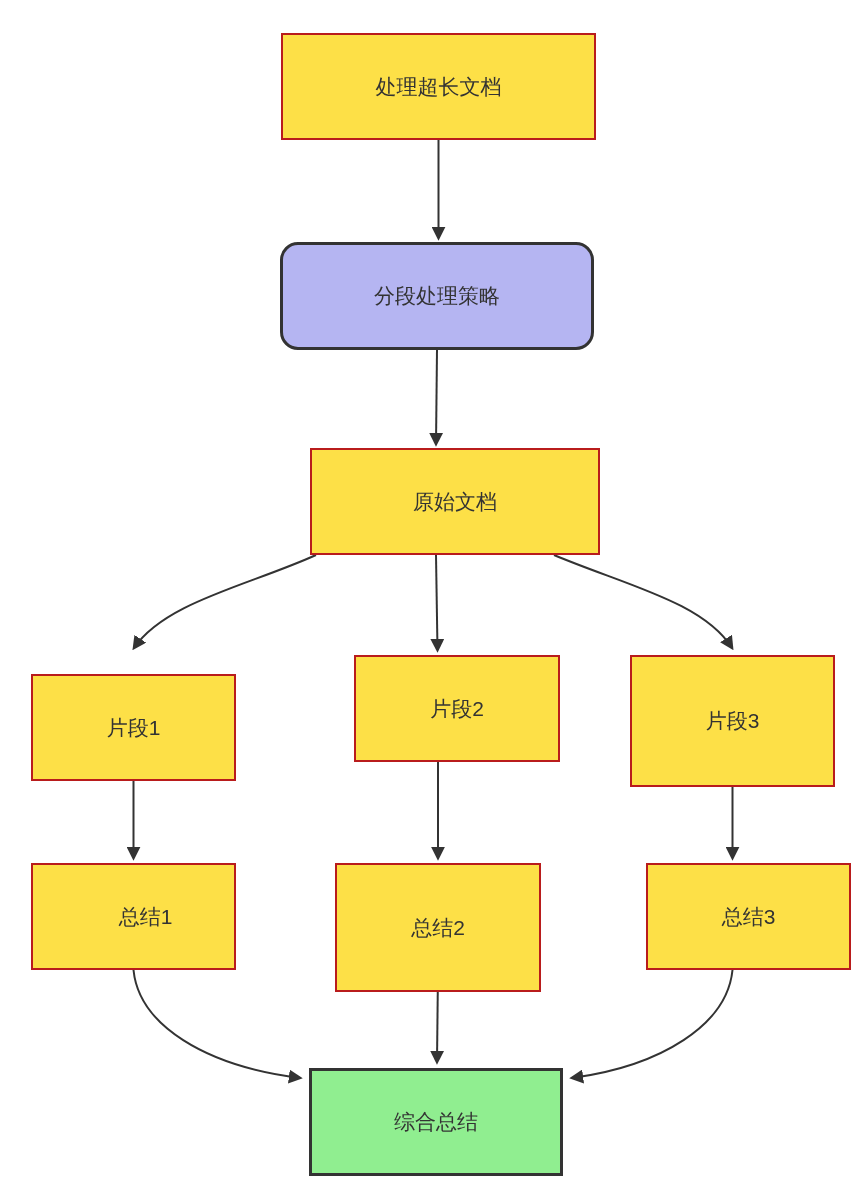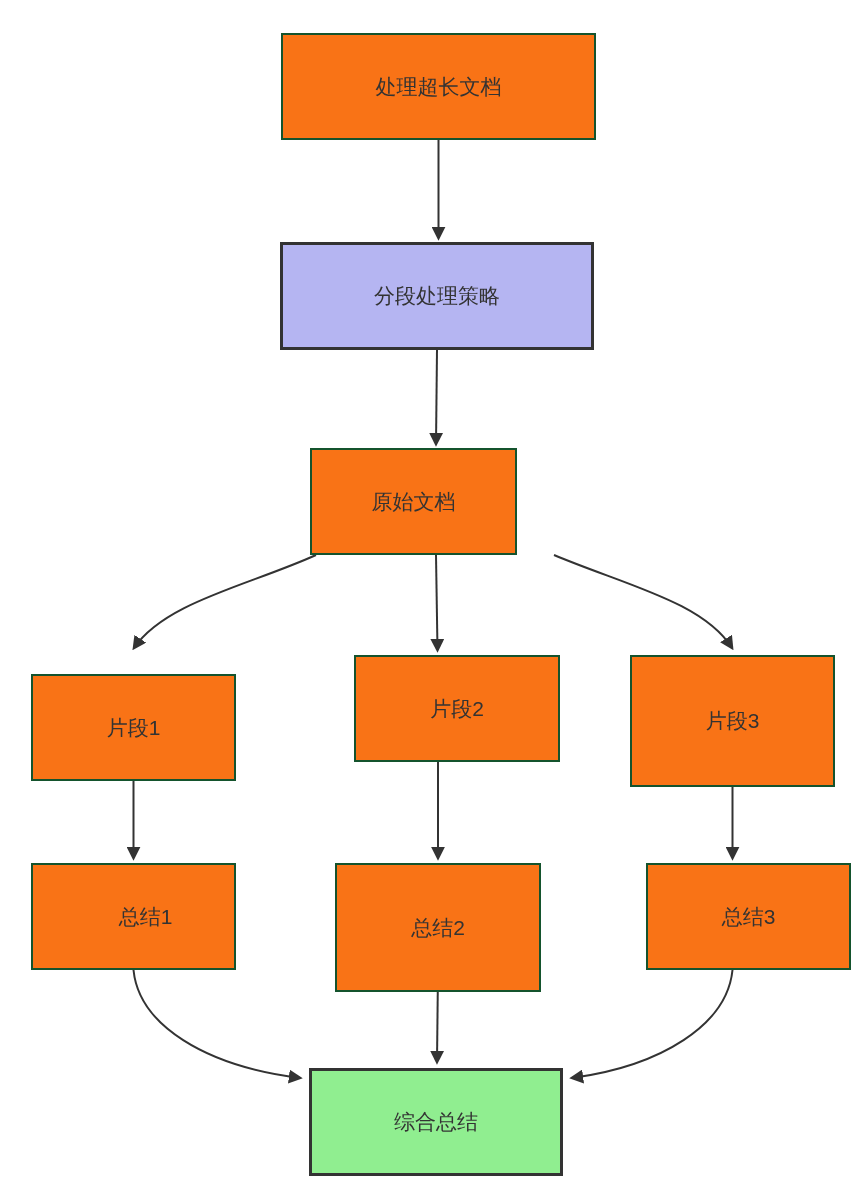--- a/index.html
+++ b/index.html
@@ -21,40 +21,40 @@
     top: 0;
     width: 852px;
     height: 1196px;
   }
   .node {
     position: absolute;
     display: flex;
     align-items: center;
     justify-content: center;
     box-sizing: border-box;
-    background: #f97316;
-    border: 2px solid #14532d;
+    background: #fde047;
+    border: 2px solid #b91c1c;
     color: #333333;
     font-size: 21px;
     line-height: 1.2;
     text-align: center;
     white-space: nowrap;
   }
   .node--highlight {
     background: #B5B5F2;
     border: 3px solid #333333;
   }
   .node--result {
     background: #90EE90;
     border: 3px solid #333333;
   }
   
   #node-A { left: 281px; top: 33px;   width: 315px; height: 107px; }
-  #node-B { left: 280px; top: 242px;  width: 314px; height: 108px; }
-  #node-C { left: 310px; top: 448px;  width: 207px; height: 107px; }
+  #node-B { left: 280px; top: 242px;  width: 314px; height: 108px; border-radius: 18px; }
+  #node-C { left: 310px; top: 448px;  width: 290px; height: 107px; }
   #node-D { left: 31px;  top: 674px;  width: 205px; height: 107px; }
   #node-E { left: 354px; top: 655px;  width: 206px; height: 107px; }
   #node-F { left: 630px; top: 655px;  width: 205px; height: 132px; }
   #node-G { left: 31px;  top: 863px;  width: 205px; height: 107px; padding-left: 24px; }
   #node-H { left: 335px; top: 863px;  width: 206px; height: 129px; }
   #node-I { left: 630px; top: 863px;  width: 205px; height: 107px; margin-left: 16px; }
   #node-J { left: 309px; top: 1068px; width: 254px; height: 108px; }
 </style>
 </head>
 <body>

